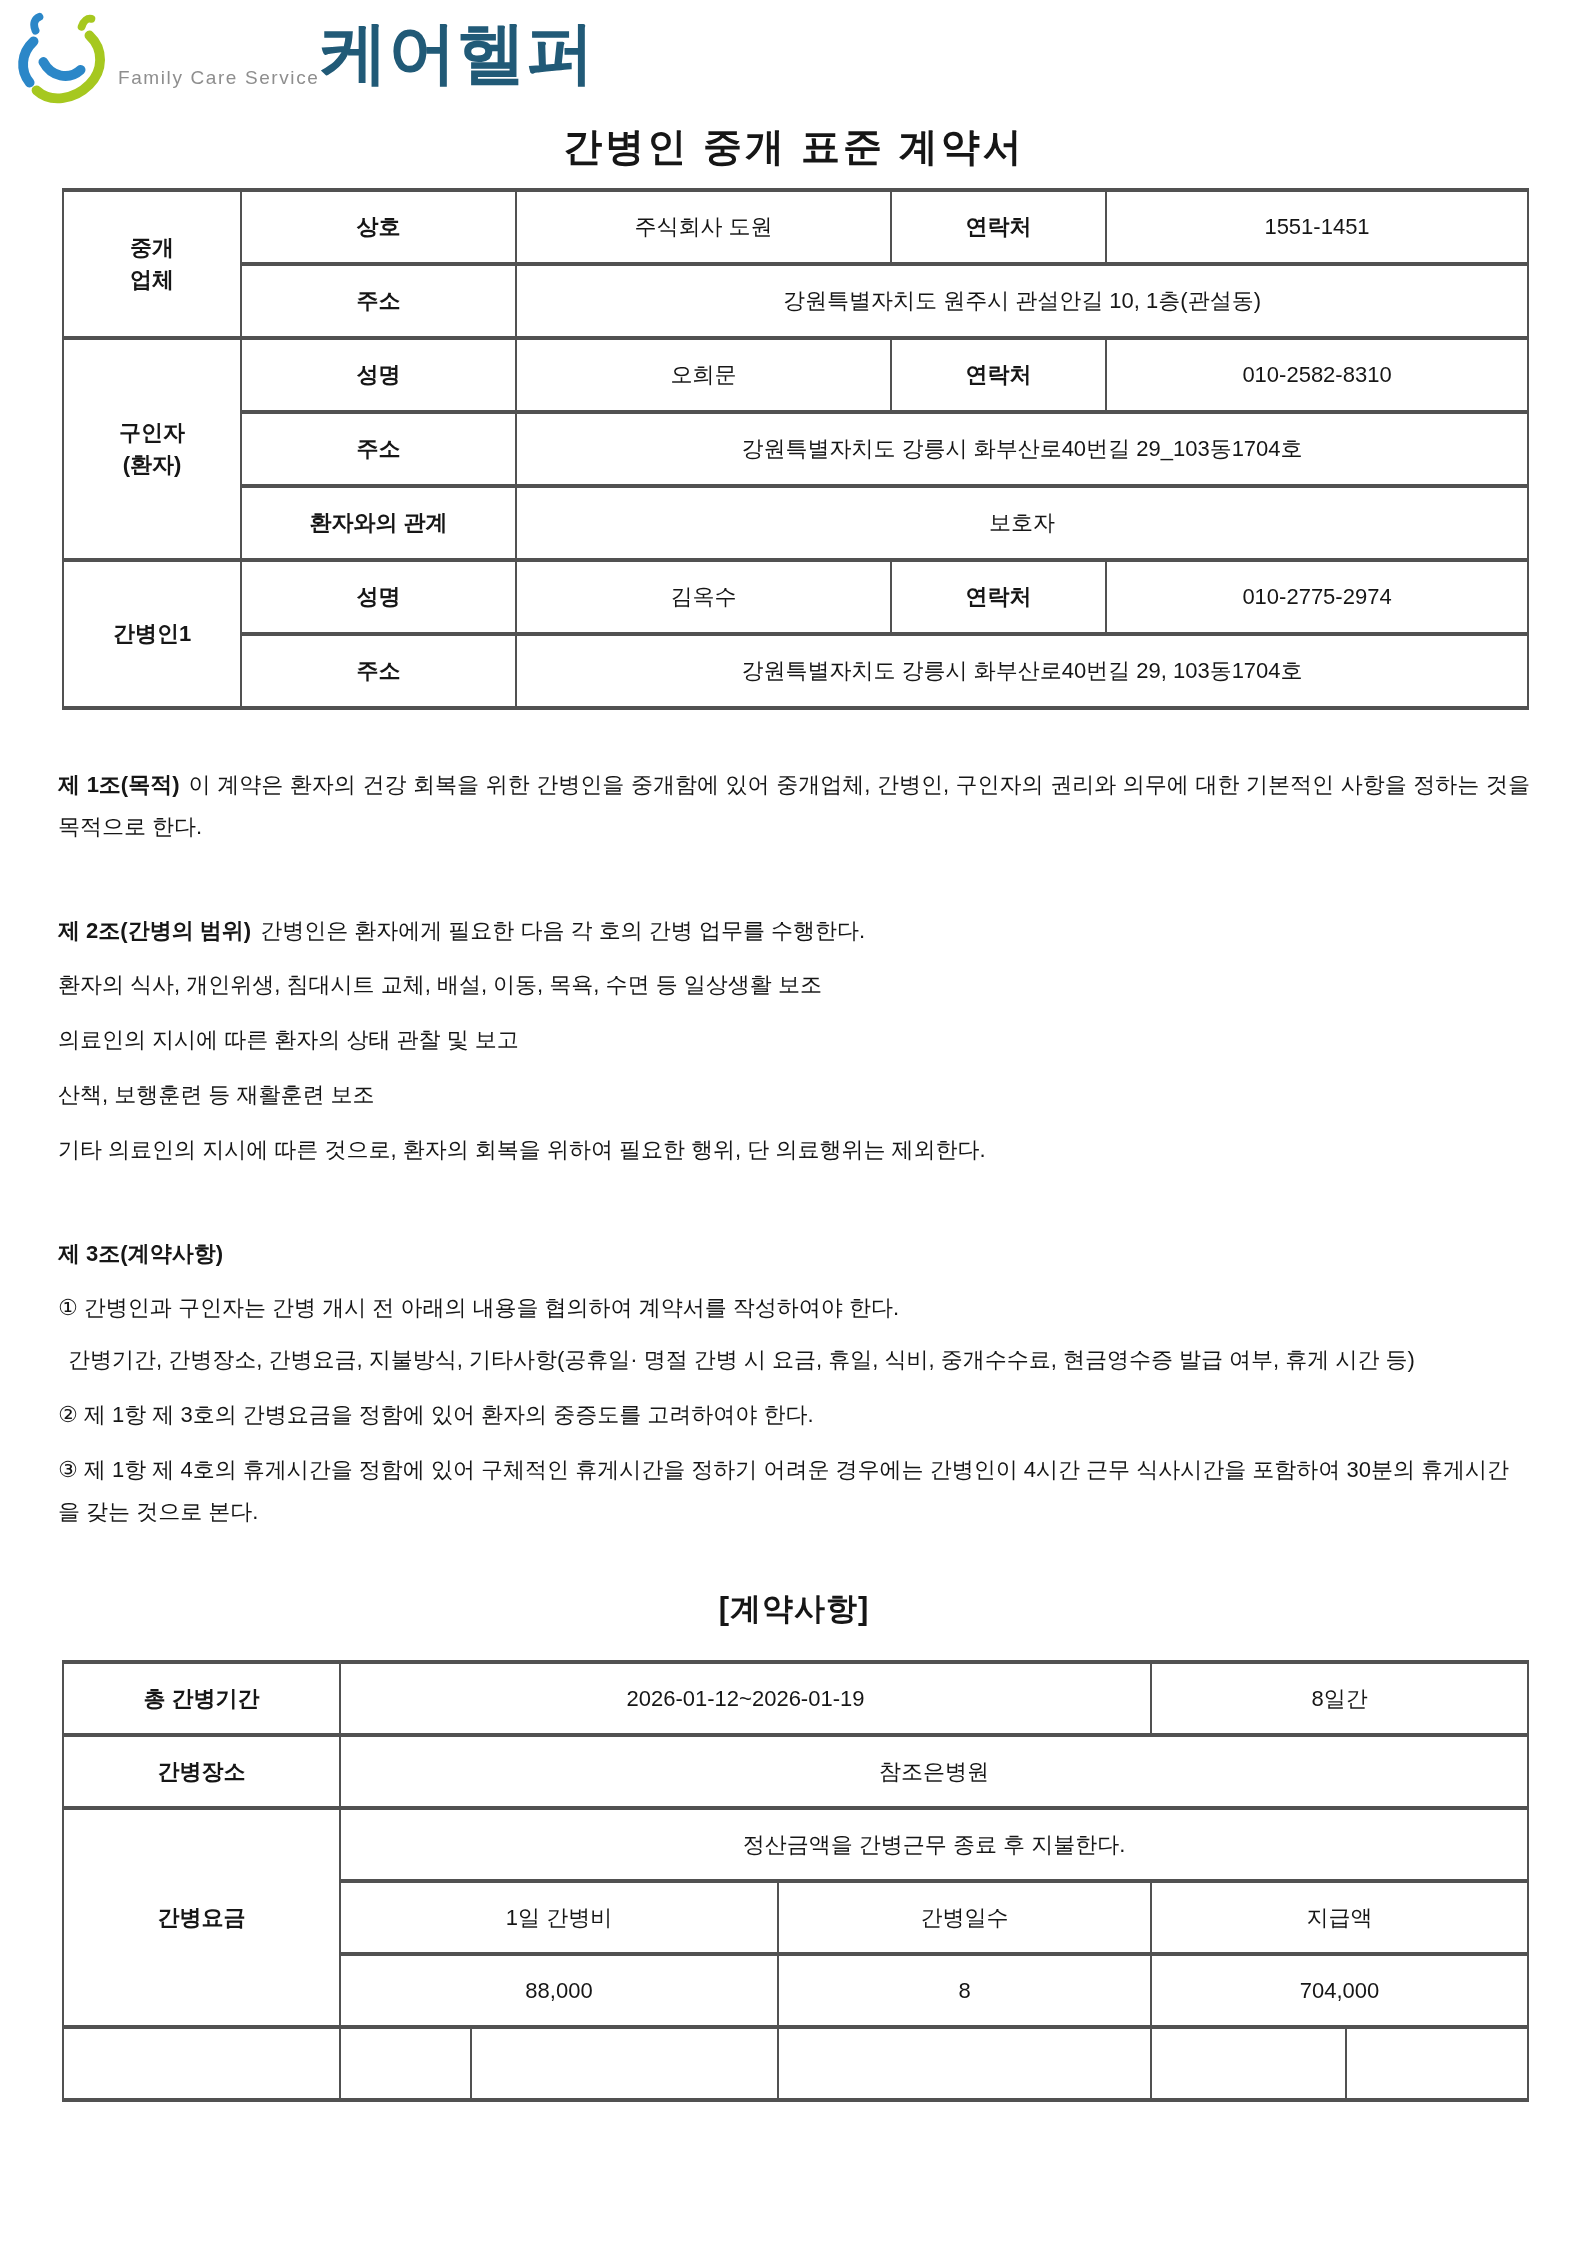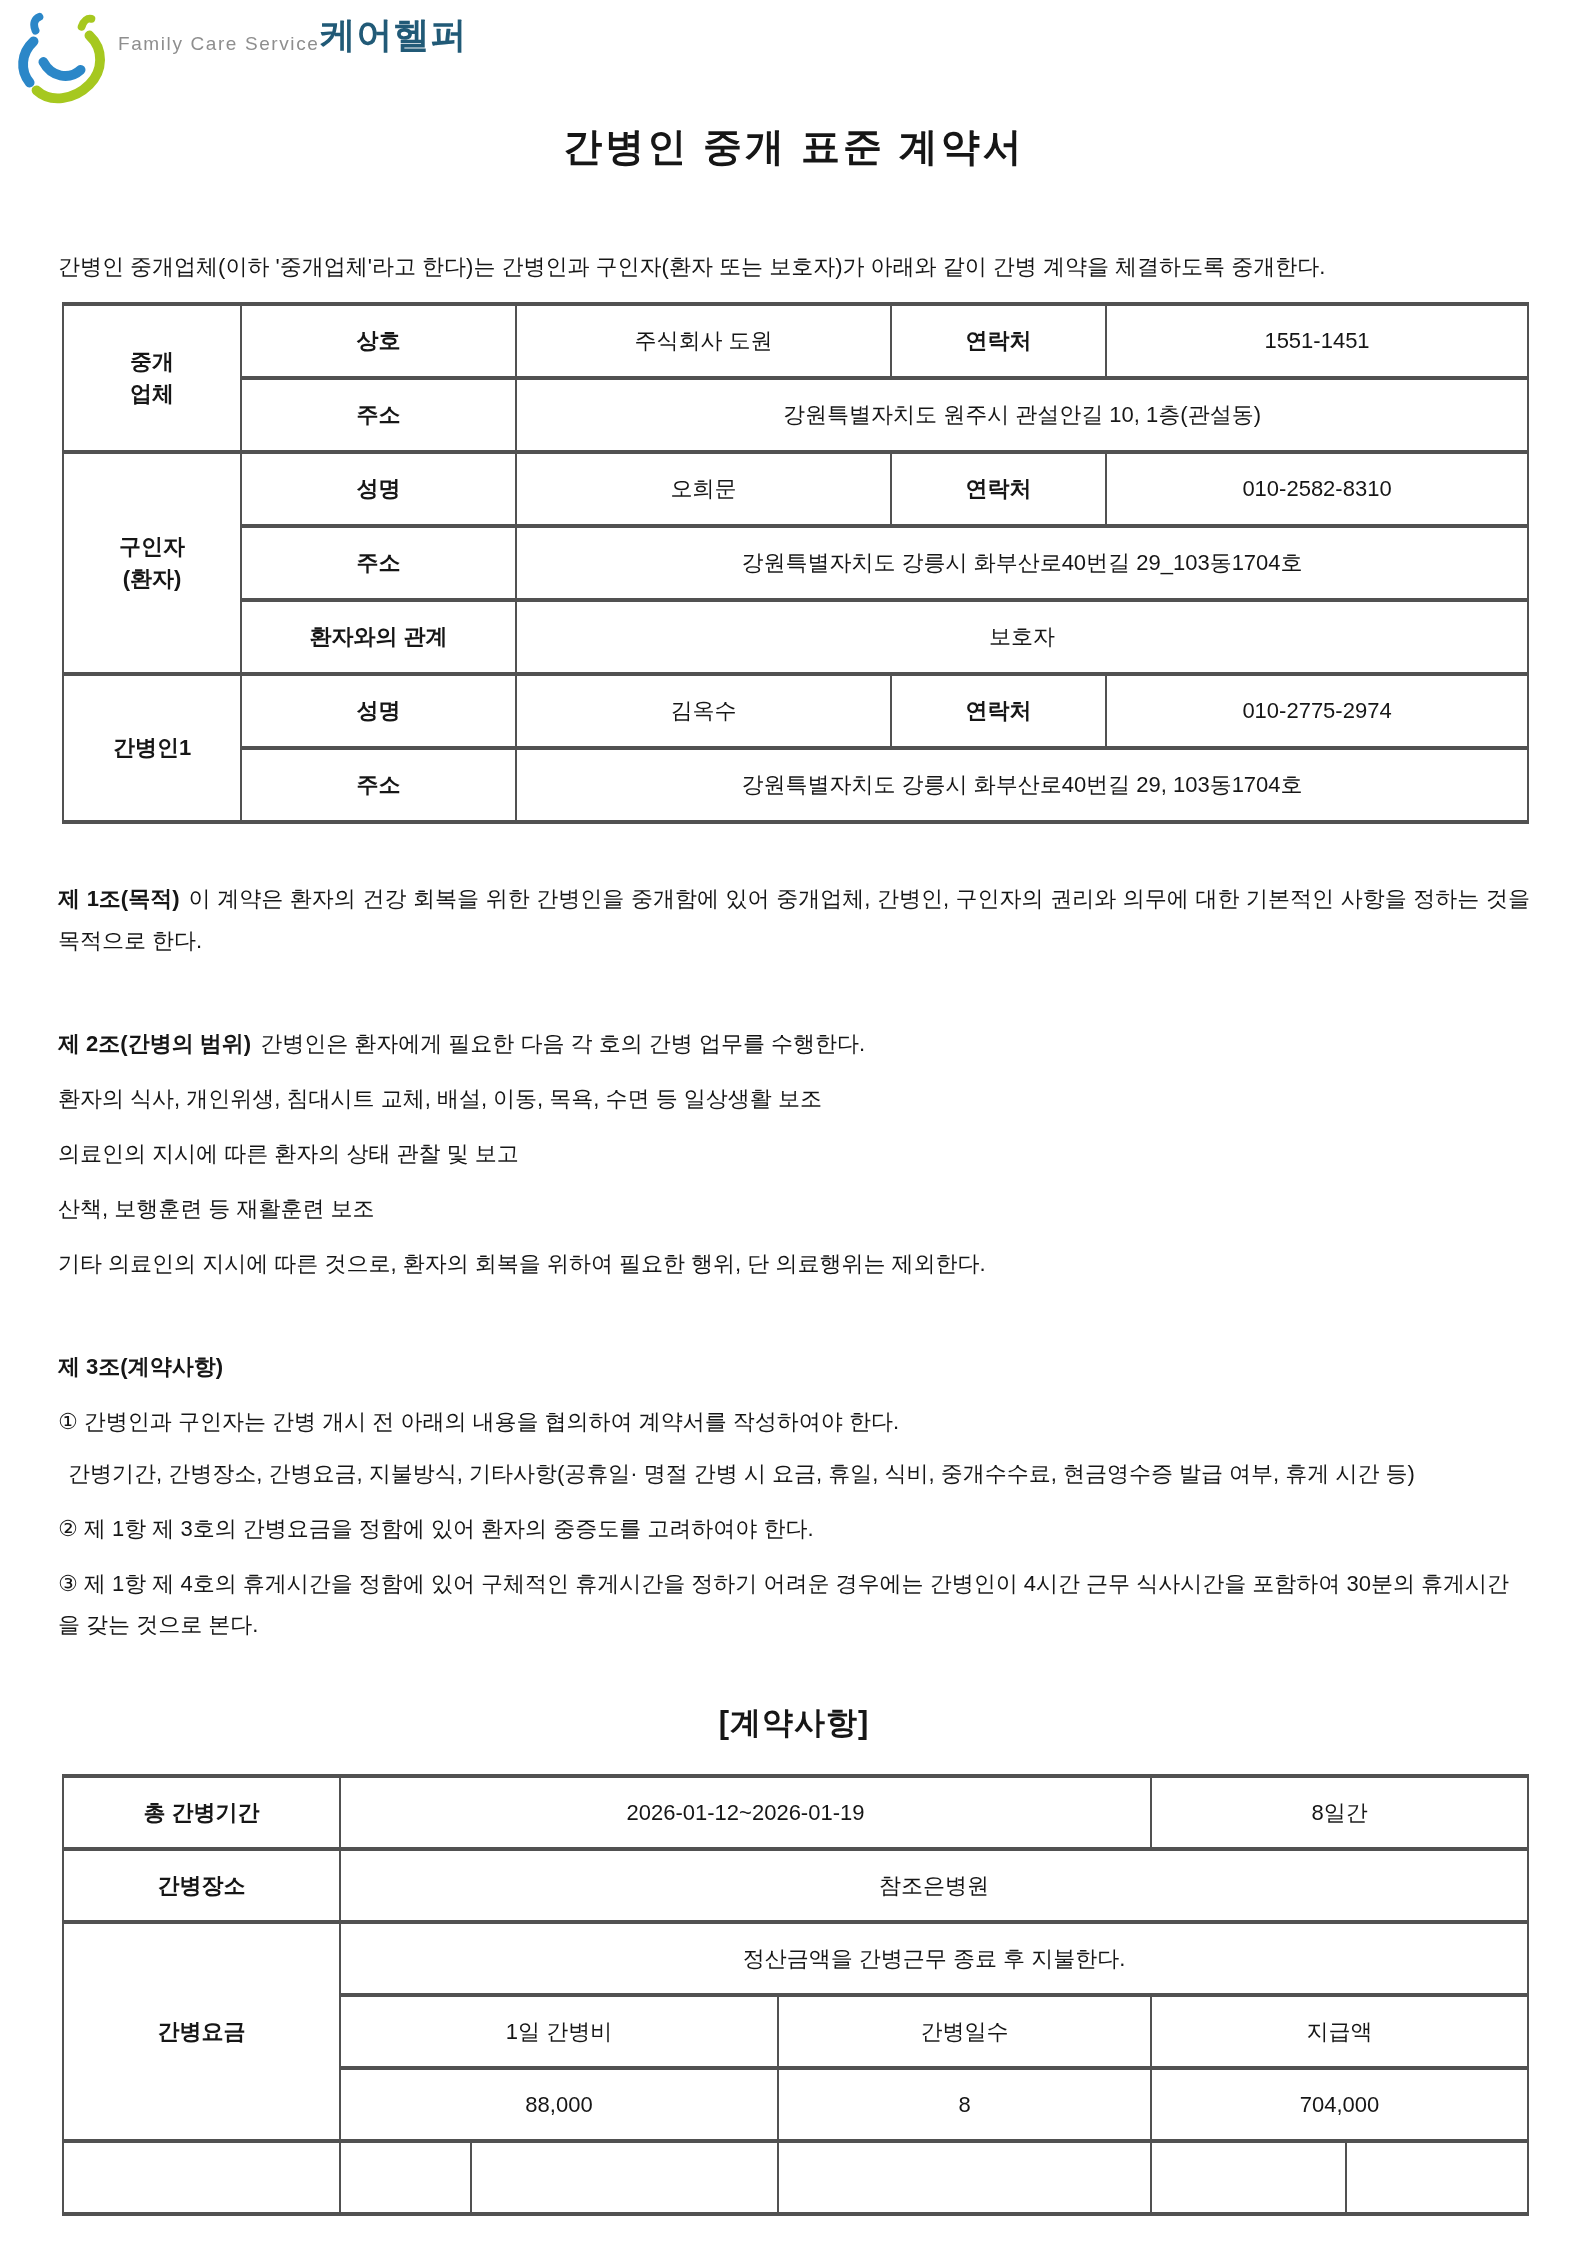--- a/index.html
+++ b/index.html
@@ -7,21 +7,21 @@
     width:1588px;height:2245px;overflow:hidden;background:#ffffff;color:#161616;
     font-family:"Liberation Sans","DejaVu Sans",sans-serif;font-size:22px;
   }
   .content{padding:0 58px;}
 
   
   .logo{display:flex;align-items:flex-start;padding:12px 0 0 10px;height:106px;}
   .logo-icon{width:104px;height:98px;flex:0 0 auto;}
   .logo-text{display:flex;margin-left:4px;padding-top:4px;}
   .tagline{align-self:flex-end;font-size:19px;letter-spacing:1.6px;color:#8e8e8e;}
-  .brand{font-size:36px;font-weight:bold;color:#215a77;letter-spacing:1px;line-height:1.08;}
+  .brand{font-size:68px;font-weight:bold;color:#215a77;letter-spacing:1px;line-height:1.08;}
 
   
   .title{margin:2px 0 0;text-align:center;font-size:39px;font-weight:900;letter-spacing:3px;}
   .intro{margin:72px 0 0;line-height:1.9;}
   .article{margin:54px 0 0;line-height:1.9;text-align:justify;}
   .article-head{font-weight:bold;margin-right:9px;}
   .article-2{margin-top:62px;text-align:left;}
   .list-item{margin:13px 0 0;line-height:1.9;}
   .article3-head{margin:62px 0 0;font-weight:bold;line-height:1.9;}
   .clause{margin:13px 0 0;line-height:1.9;}
@@ -59,21 +59,20 @@
     </svg>
     <div class="logo-text">
       <div class="tagline">Family Care Service</div>
       <div class="brand">케어헬퍼</div>
     </div>
   </header>
 
   <h1 class="title">간병인 중개 표준 계약서</h1>
 
   <div class="content">
-    <p class="intro">간병인 중개업체(이하 '중개업체'라고 한다)는 간병인과 구인자(환자 또는 보호자)가 아래와 같이 간병 계약을 체결하도록 중개한다.</p>
 
     <table class="parties">
       <colgroup>
         <col style="width:178px">
           <col style="width:275px">
           <col style="width:375px">
           <col style="width:215px">
           <col style="width:422px">
       </colgroup>
       <tbody>

